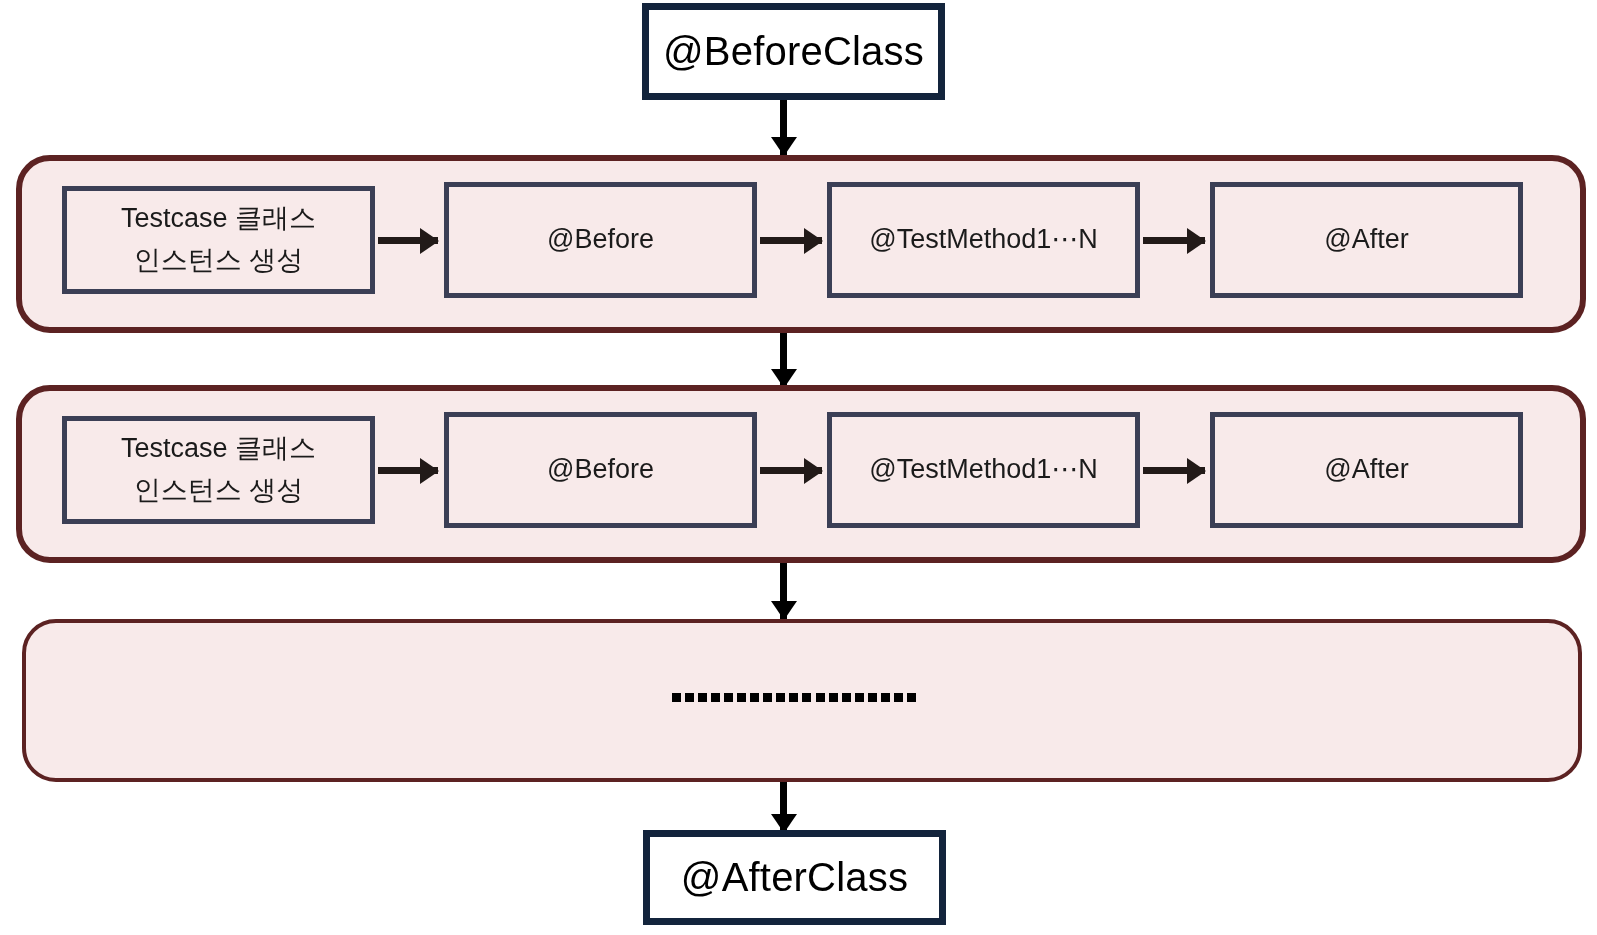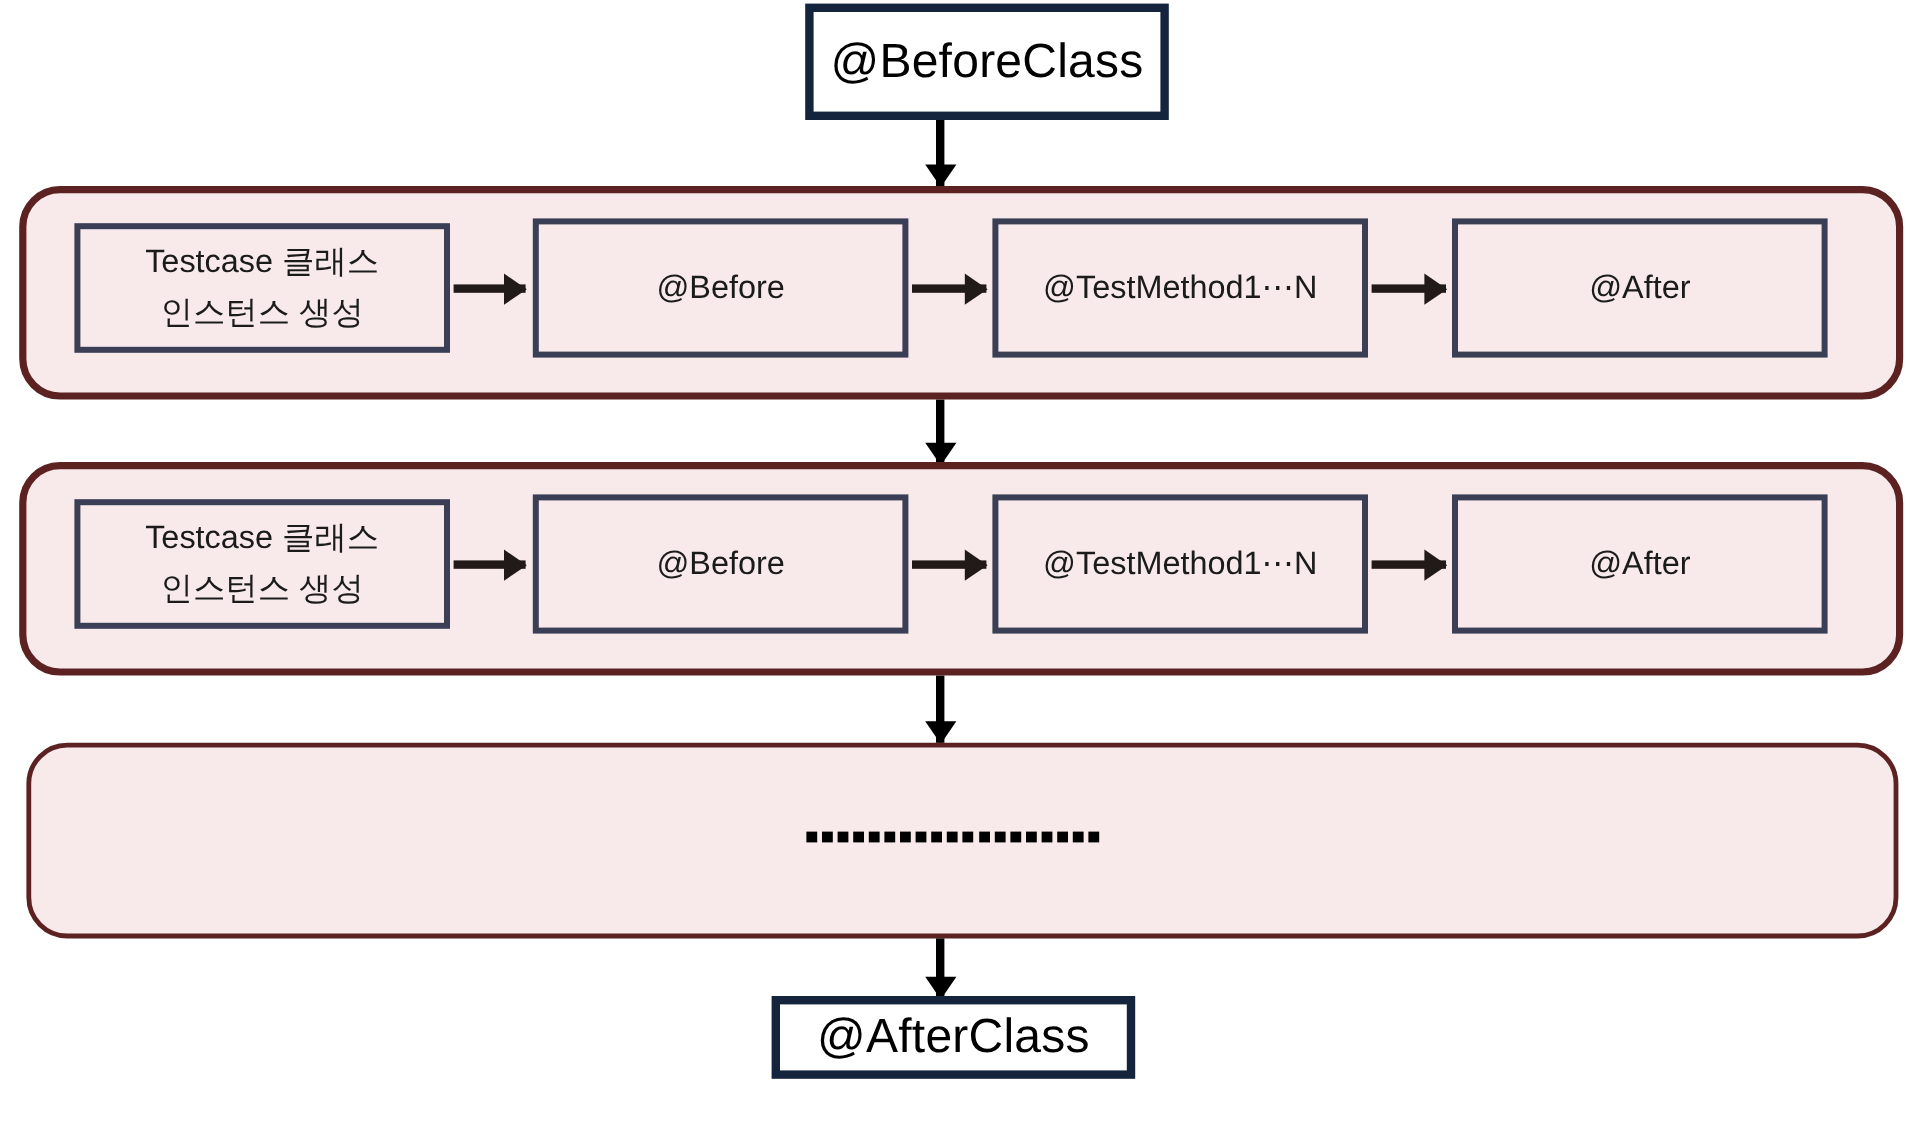--- a/index.html
+++ b/index.html
@@ -111,21 +111,21 @@
     height: 9px;
     background: #000000;
     flex: 0 0 auto;
   }
 </style>
 </head>
 <body>
 
 <div id="canvas">
 
-  <div class="term-box" style="left:642px; top:3px; width:303px; height:97px;margin-left:29px;">
+  <div class="term-box" style="left:642px; top:3px; width:303px; height:97px;">
     <span>@BeforeClass</span>
   </div>
 
   <div class="v-arrow" style="left:780px; top:100px; height:55px;"></div>
 
   <div class="group" style="left:16px; top:155px; width:1570px; height:178px;"></div>
 
   <div class="step-box" style="left:62px; top:186px; width:313px; height:108px;">
     <span>Testcase 클래스</span>
     <span class="line2">인스턴스 생성</span>
@@ -197,17 +197,17 @@
       <span class="dot"></span>
       <span class="dot"></span>
       <span class="dot"></span>
       <span class="dot"></span>
       <span class="dot"></span>
     </div>
   </div>
 
   <div class="v-arrow" style="left:780px; top:782px; height:50px;"></div>
 
-  <div class="term-box" style="left:643px; top:830px; width:303px; height:69px;">
+  <div class="term-box" style="left:643px; top:830px; width:303px; height:95px;">
     <span>@AfterClass</span>
   </div>
 
 </div>
 
 </body></html>

